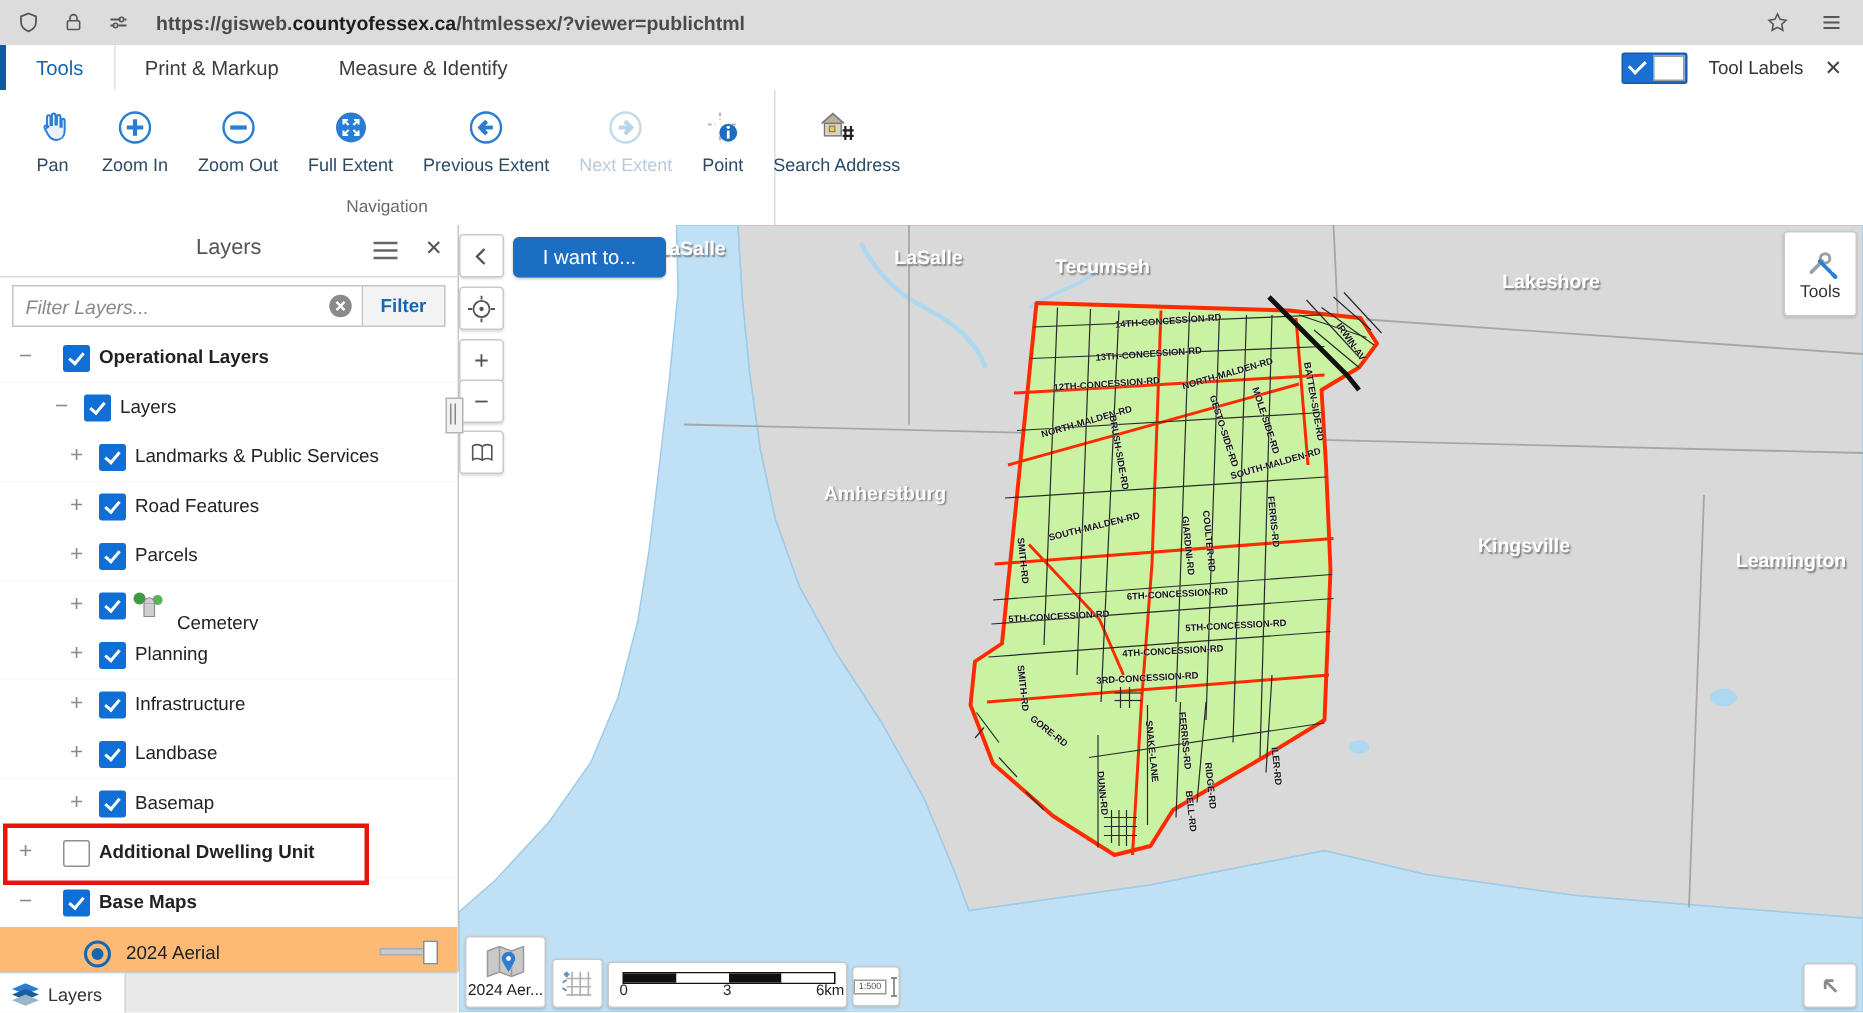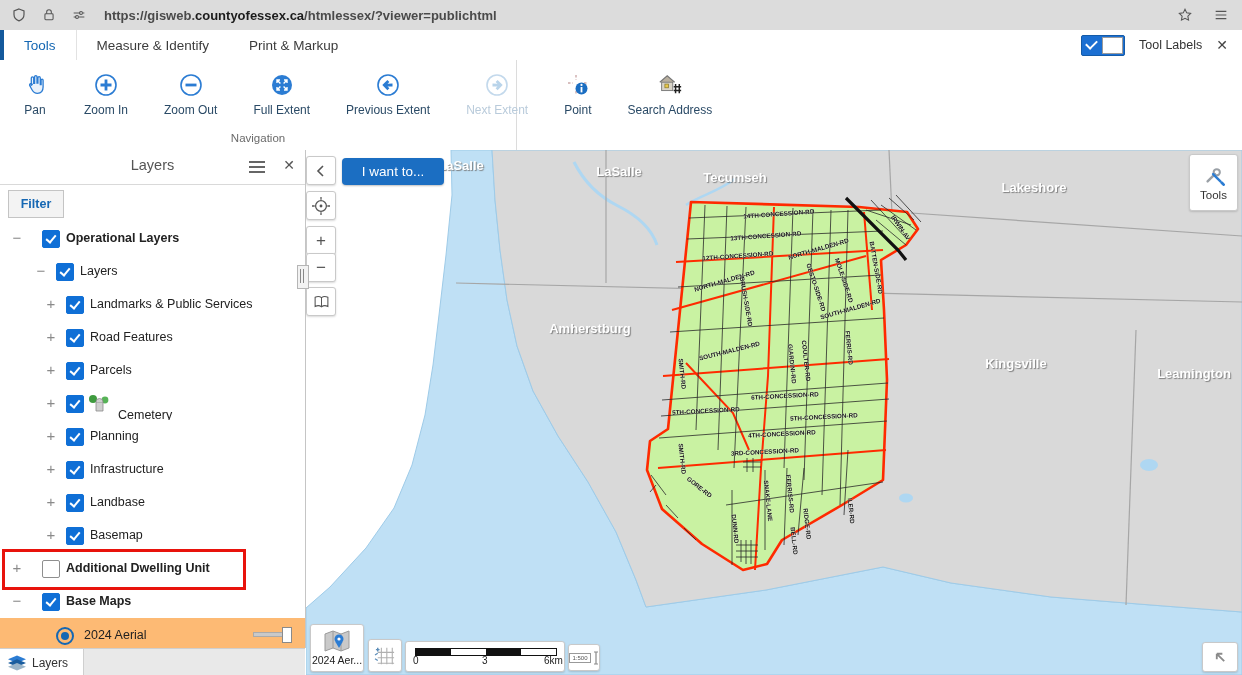--- a/index.html
+++ b/index.html
@@ -18,21 +18,21 @@
   .tab.active{color:#1567b3;border-right:1px solid #e2e2e2;margin-left:4px;background:#fff;}
   .tab-right{margin-left:auto;display:flex;align-items:center;gap:14px;padding-right:14px;}
   .toggle{width:42px;height:19px;background:#1b6fd2;border:1px solid #145ba8;border-radius:2px;position:relative;cursor:pointer;}
   .toggle .tick{position:absolute;left:4px;top:4px;width:9px;height:5px;border-left:2px solid #fff;border-bottom:2px solid #fff;transform:rotate(-45deg);}
   .toggle .handle{position:absolute;right:1px;top:1px;width:19px;height:15px;background:#fff;border:1px solid #9a9a9a;}
   .toggle-label{font-size:12.5px;color:#333;}
   .xclose{font-size:14px;color:#444;cursor:pointer;}
   
   .toolbar{position:absolute;left:0;top:60px;width:1242px;height:90px;background:#fff;border-bottom:1px solid #cfcfcf;}
   .tool-group{position:absolute;left:0;top:0;height:90px;width:516px;border-right:1px solid #dcdcdc;}
-  .tools-row{display:flex;align-items:flex-start;padding:10px 6px 0 12px;gap:16px;}
+  .tools-row{display:flex;align-items:flex-start;padding:10px 6px 0 12px;gap:0;}
   .toolbtn{display:flex;flex-direction:column;align-items:center;gap:5px;padding:2px 10px;cursor:pointer;}
   .toolbtn .ticon{width:26px;height:26px;display:flex;align-items:center;justify-content:center;}
   .toolbtn .tlbl{font-size:12px;color:#2a4a66;white-space:nowrap;}
   .toolbtn.disabled .tlbl{color:#b9cbdb;}
   .group-caption{position:absolute;left:0;bottom:6px;width:100%;text-align:center;font-size:11.5px;color:#6b6b6b;}
   
   .layers-panel{position:absolute;left:0;top:150px;width:305px;height:498px;background:#fff;border-right:1px solid #c5c5c5;overflow:hidden;}
   .panel-header{position:absolute;left:0;top:0;width:100%;height:34px;border-bottom:1px solid #d9d9d9;}
   .panel-title{position:absolute;left:0;top:7px;width:100%;text-align:center;font-size:14.5px;color:#555;}
   .ph-menu{position:absolute;right:38px;top:8px;width:20px;height:18px;cursor:pointer;}
@@ -127,22 +127,22 @@
     <span class="bicon" style="margin-right:10px;">
       <svg width="16" height="16" viewBox="0 0 24 24">
           <path d="M4 6.5h16M4 12h16M4 17.5h16" stroke="#555" stroke-width="1.8"></path>
         </svg>
     </span>
   </div>
 
   <div class="tab-bar">
     <span class="tab-accent"></span>
     <div class="tab active">Tools</div>
+    <div class="tab">Print &amp; Markup</div>
     <div class="tab">Measure &amp; Identify</div>
-    <div class="tab">Print &amp; Markup</div>
     <div class="tab-right">
       <div class="toggle">
           <span class="tick"></span>
           <span class="handle"></span>
         </div>
       <span class="toggle-label">Tool Labels</span>
       <span class="xclose">✕</span>
     </div>
   </div>
 
@@ -233,20 +233,29 @@
     <div class="panel-header">
       <div class="panel-title">Layers</div>
       <span class="ph-menu">
         <svg width="20" height="18" viewBox="0 0 20 18">
             <path d="M2 4h16M2 9h16M2 14h16" stroke="#666" stroke-width="1.8"></path>
           </svg>
       </span>
       <span class="ph-close">✕</span>
     </div>
     <div class="filter-row">
+      <span class="filter-input-wrap">
+        <input class="filter-input" value="" placeholder="Filter Layers..." style="">
+        <span class="filter-clear">
+          <svg width="16" height="16" viewBox="0 0 16 16">
+              <circle cx="8" cy="8" r="7.5" fill="#8a8a8a"></circle>
+              <path d="M5.3 5.3l5.4 5.4M10.7 5.3l-5.4 5.4" stroke="#fff" stroke-width="1.6"></path>
+            </svg>
+        </span>
+      </span>
       <button class="filter-btn">Filter</button>
     </div>
 
     <div class="trow lvl0" style="top:72px">
       <span class="exp">−</span>
       <span class="cb checked"></span>
       <span class="tlabel bold">Operational Layers</span>
     </div>
     <div class="trow lvl1" style="top:105px">
       <span class="exp">−</span>

